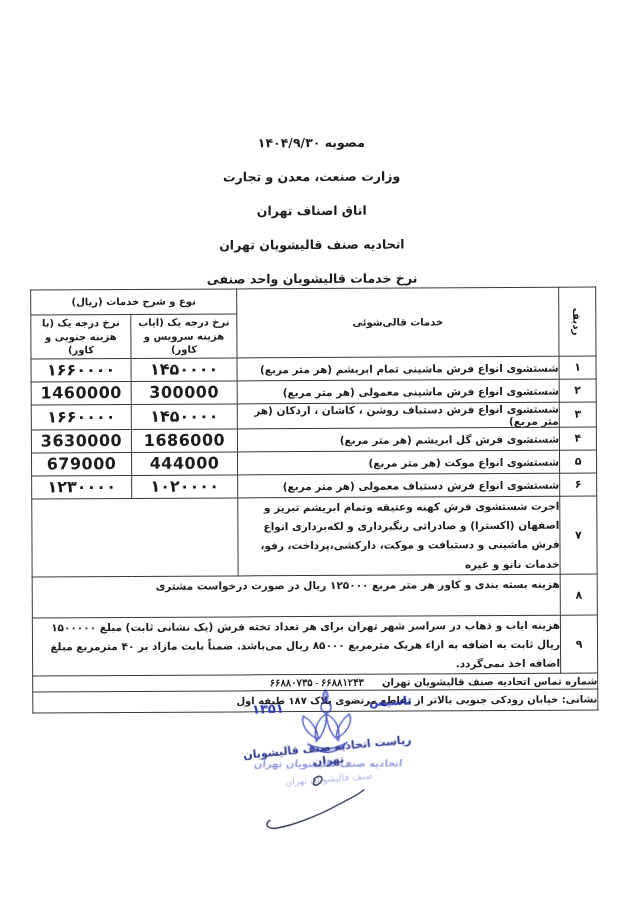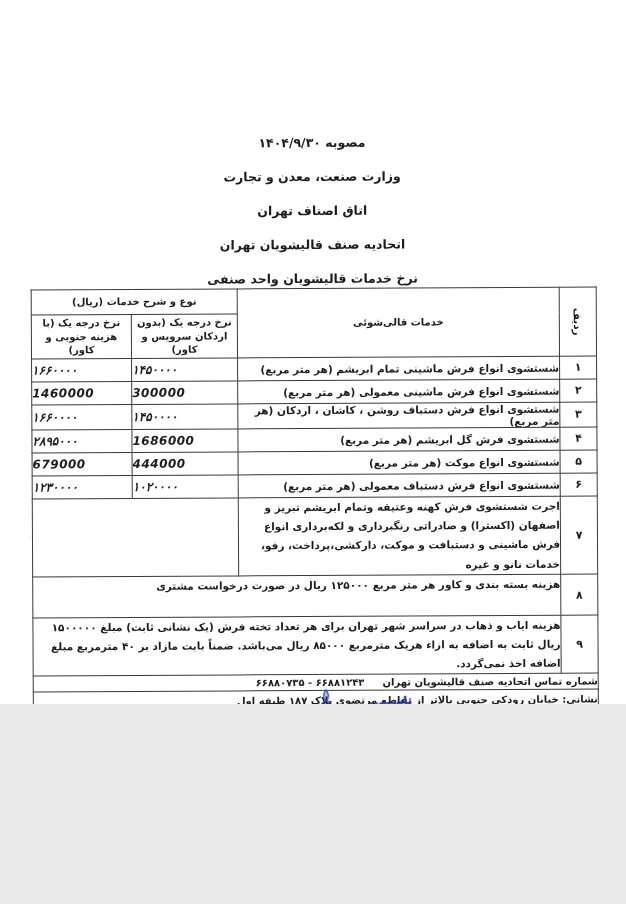--- a/index.html
+++ b/index.html
@@ -1,17 +1,17 @@
 <!DOCTYPE html>
 <html lang="fa" dir="rtl"><head>
 <meta charset="utf-8">
 <style>
   html,body{margin:0;padding:0;background:#e9e9e9;}
   .page{
-    position:relative;width:626px;height:704px;margin:0 auto;
+    position:relative;width:626px;height:904px;margin:0 auto;
     background:#ffffff;overflow:hidden;
     font-family:"DejaVu Sans",sans-serif;color:#1c1c1e;
   }
   .scan{position:absolute;inset:0;transform:rotate(-0.3deg);}
 
   
   .doc-header{position:absolute;top:126px;left:0;width:100%;text-align:center;font-weight:bold;}
   .doc-header .hline{height:34px;line-height:34px;font-size:12.5px;letter-spacing:.2px;}
 
   
@@ -26,26 +26,26 @@
   tr.h-std{height:23px;}
   tr.h-r7{height:76px;}
   tr.h-r8{height:41px;}
   tr.h-r9{height:42px;}
   tr.h-phone{height:16px;}
   tr.h-addr{height:21px;}
 
   .radif-th span{display:inline-block;transform:rotate(90deg);font-size:10.5px;}
   .no-cell{text-align:center;font-size:11px;vertical-align:middle;}
   .desc-cell{text-align:right;padding:2px 7px 2px 2px;font-size:10.5px;vertical-align:middle;}
-  .price-cell{text-align:left;font-size:12px;letter-spacing:.5px;vertical-align:middle;font-style:italic;}
+  .price-cell{text-align:center;font-size:16px;letter-spacing:.5px;vertical-align:middle;}
   .row7-desc{text-align:right;padding:4px 9px;font-size:10.5px;line-height:1.85;vertical-align:middle;}
   .span-cell{text-align:right;padding:4px 9px;font-size:10.5px;line-height:1.8;vertical-align:top;}
   .footer-contact-cell{padding:0 8px;font-size:10px;vertical-align:middle;}
   .contact-flex{display:flex;align-items:center;gap:18px;}
-  .contact-numbers{direction:ltr;letter-spacing:.5px;}
+  .contact-numbers{direction:ltr;letter-spacing:.5px;font-family:Liberation Serif, serif;}
   .footer-address-cell{text-align:right;padding:1px 8px;font-size:10px;vertical-align:middle;}
 
   
   .stamp{position:absolute;top:692px;left:226px;width:200px;height:104px;
          transform:rotate(-2deg);filter:blur(.3px);}
   .stamp .est-label{position:absolute;right:14px;top:5px;color:#2a3ab5;font-size:12px;font-weight:bold;}
   .stamp .est-year{position:absolute;left:26px;top:7px;color:#2a3ab5;font-size:13px;font-weight:bold;letter-spacing:1px;}
   .stamp .emblem{position:absolute;left:62px;top:-4px;}
   .stamp .stamp-title{position:absolute;top:49px;left:0;width:100%;text-align:center;
         font-size:11px;font-weight:bold;color:#1b2a85;transform:rotate(-3deg);opacity:.92;}
@@ -77,21 +77,21 @@
         <col style="width:106px">
         <col style="width:100px">
       </colgroup>
       <thead>
         <tr class="h-hdr1">
           <th rowspan="2" class="radif-th"><span>ردیف</span></th>
           <th rowspan="2">خدمات قالی‌شوئی</th>
           <th colspan="2">نوع و شرح خدمات (ریال)</th>
         </tr>
         <tr class="h-hdr2">
-          <th>نرخ درجه یک (بدون اردکان سرویس و کاور)</th>
+          <th>نرخ درجه یک (ایاب هزینه سرویس و کاور)</th>
           <th>نرخ درجه یک (با هزینه جنوبی و کاور)</th>
         </tr>
       </thead>
       <tbody>
         <tr class="h-std">
           <td class="no-cell">۱</td>
           <td class="desc-cell">شستشوی انواع فرش ماشینی تمام ابریشم (هر متر مربع)</td>
           <td class="price-cell">۱۴۵۰۰۰۰</td>
           <td class="price-cell">۱۶۶۰۰۰۰</td>
         </tr>
@@ -104,21 +104,21 @@
         <tr class="h-std">
           <td class="no-cell">۳</td>
           <td class="desc-cell">شستشوی انواع فرش دستباف روشن ، کاشان ، اردکان (هر متر مربع)</td>
           <td class="price-cell">۱۴۵۰۰۰۰</td>
           <td class="price-cell">۱۶۶۰۰۰۰</td>
         </tr>
         <tr class="h-std">
           <td class="no-cell">۴</td>
           <td class="desc-cell">شستشوی فرش گل ابریشم (هر متر مربع)</td>
           <td class="price-cell">1686000</td>
-          <td class="price-cell">۲۸۹۵۰۰۰</td>
+          <td class="price-cell">3630000</td>
         </tr>
         <tr class="h-std">
           <td class="no-cell">۵</td>
           <td class="desc-cell">شستشوی انواع موکت (هر متر مربع)</td>
           <td class="price-cell">444000</td>
           <td class="price-cell">679000</td>
         </tr>
         <tr class="h-std">
           <td class="no-cell">۶</td>
           <td class="desc-cell">شستشوی انواع فرش دستباف معمولی (هر متر مربع)</td>

